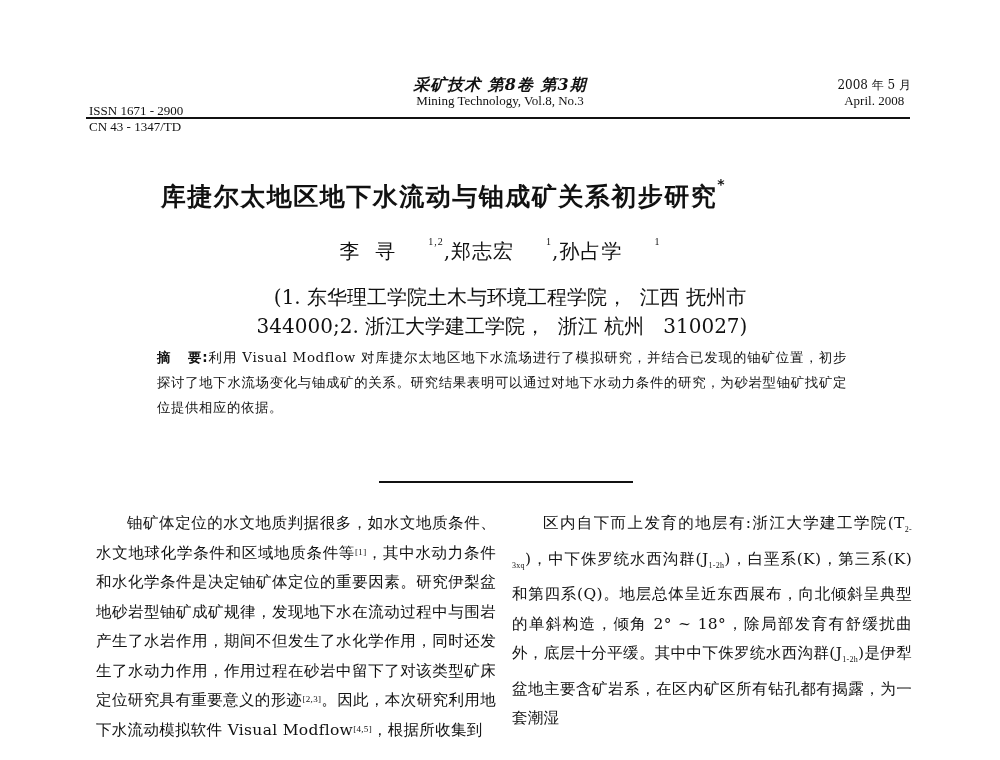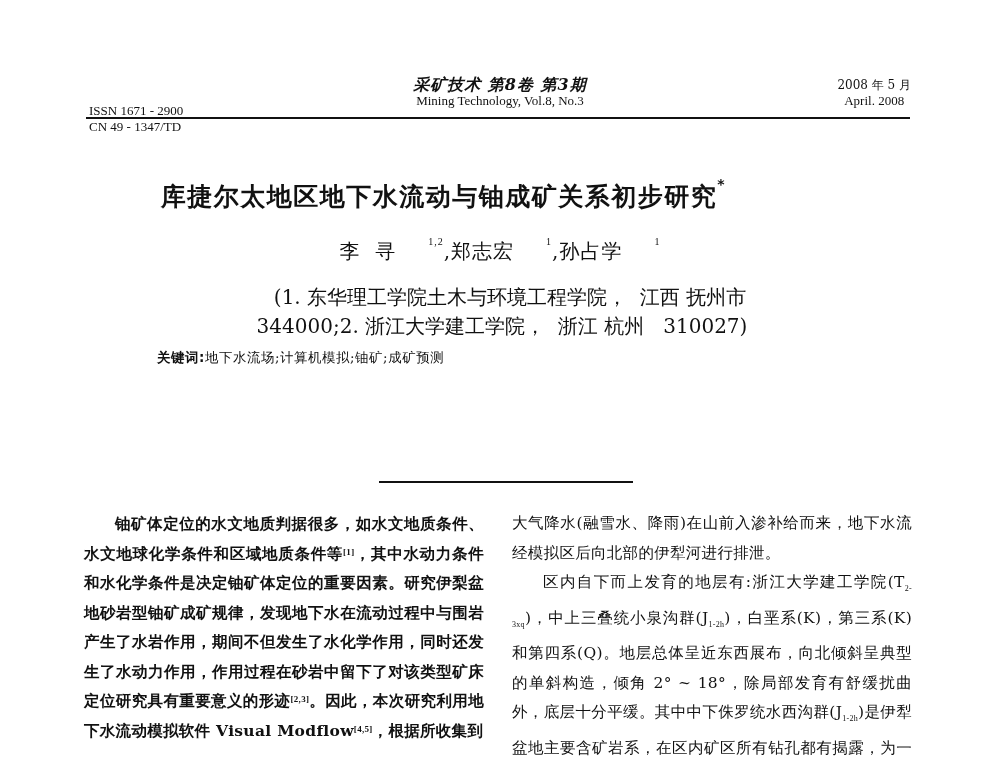--- a/index.html
+++ b/index.html
@@ -18,32 +18,32 @@
   .authors sup { font-size:10px; font-family:"Liberation Serif", serif; vertical-align:top; position:relative; top:-2px;margin-left:32px; }
   .affil { left:0; width:1000px; font-size:20px; font-family:"DejaVu Serif", serif; text-align:center; }
   .affil1 { top:284px; padding-left:20px; box-sizing:border-box; }
   .affil2 { top:313px; padding-left:4px; box-sizing:border-box; }
   .abstract { left:157px; width:690px; top:345px; font-size:13.4px; line-height:25px; font-family:"DejaVu Serif", serif; text-align:justify; letter-spacing:0.6px; }
   .abstract b { font-family:"DejaVu Sans", sans-serif; font-weight:bold; }
   .abstract p { margin:0; }
   .divider { left:379px; top:481px; width:254px; height:2px; background:#111; }
   .col { top:509px; width:400px; font-family:"DejaVu Serif", serif; font-size:15.5px; line-height:29.5px; text-align:justify; letter-spacing:0.3px; }
   .col p { margin:0; }
-  .col-left { left:84px;font-weight:bold; }
+  .col-left { left:96px; }
   .col-right { left:512px; }
   .indent { text-indent:2em; }
   sup.ref { font-size:9px; font-family:"Liberation Serif", serif; vertical-align:top; position:relative; top:-1px; }
   sub.s { font-size:8px; font-family:"Liberation Serif", serif; }
 </style>
 </head>
 <body>
 
 <div class="abs hdr hdr-left">
   <div>ISSN 1671 - 2900</div>
-  <div>CN 49 - 1347/TD</div>
+  <div>CN 43 - 1347/TD</div>
 </div>
 <div class="abs hdr hdr-center">
   <div class="cn">采矿技术  第8卷  第3期</div>
   <div>Mining Technology, Vol.8, No.3</div>
 </div>
 <div class="abs hdr hdr-right">
   <div class="cn">2008 年 5 月</div>
   <div>April. 2008</div>
 </div>
 <div class="abs rule"></div>
@@ -53,25 +53,24 @@
 </div>
 
 <div class="abs authors">
   <span style="white-space:pre;">李  寻</span><sup>1,2</sup><span>,</span><span>郑志宏</span><sup>1</sup><span>,</span><span>孙占学</span><sup>1</sup>
 </div>
 
 <div class="abs affil affil1" style="white-space:pre;">(1. 东华理工学院土木与环境工程学院，  江西 抚州市</div>
 <div class="abs affil affil2" style="white-space:pre;">344000;2. 浙江大学建工学院，  浙江 杭州   310027)</div>
 
 <div class="abs abstract">
-  <p><b>关键词:</b><span>地下水流场;计算机模拟;铀矿;成矿预测</span></p>
+  <p><b style="white-space:pre;">摘   要:</b><span>利用 Visual Modflow 对库捷尔太地区地下水流场进行了模拟研究，并结合已发现的铀矿位置，初步探讨了地下水流场变化与铀成矿的关系。研究结果表明可以通过对地下水动力条件的研究，为砂岩型铀矿找矿定位提供相应的依据。</span></p>
 </div>
 
 <div class="abs divider"></div>
 
 <div class="abs col col-left">
   <p class="indent"><span>铀矿体定位的水文地质判据很多，如水文地质条件、水文地球化学条件和区域地质条件等</span><sup class="ref">[1]</sup><span>，其中水动力条件和水化学条件是决定铀矿体定位的重要因素。研究伊梨盆地砂岩型铀矿成矿规律，发现地下水在流动过程中与围岩产生了水岩作用，期间不但发生了水化学作用，同时还发生了水动力作用，作用过程在砂岩中留下了对该类型矿床定位研究具有重要意义的形迹</span><sup class="ref">[2,3]</sup><span>。因此，本次研究利用地下水流动模拟软件 Visual Modflow</span><sup class="ref">[4,5]</sup><span>，根据所收集到</span></p>
 </div>
 
 <div class="abs col col-right">
-  <p>大气降水(融雪水、降雨)在山前入渗补给而来，地下水流经模拟区后向北部的伊犁河进行排泄。</p>
-  <p class="indent"><span>区内自下而上发育的地层有:浙江大学建工学院(T</span><sub class="s">2-3xq</sub><span>)，中上三叠统小泉沟群(J</span><sub class="s">1-2h</sub><span>)，白垩系(K)，第三系(K)和第四系(Q)。地层总体呈近东西展布，向北倾斜呈典型的单斜构造，倾角 2° ~ 18°，除局部发育有舒缓扰曲外，底层十分平缓。其中中下侏罗统水西沟群(J</span><sub class="s">1-2h</sub><span>)是伊犁盆地主要含矿岩系，在区内矿区所有钻孔都有揭露，为一套潮湿</span></p>
+  <p class="indent"><span>区内自下而上发育的地层有:浙江大学建工学院(T</span><sub class="s">2-3xq</sub><span>)，中下侏罗统水西沟群(J</span><sub class="s">1-2h</sub><span>)，白垩系(K)，第三系(K)和第四系(Q)。地层总体呈近东西展布，向北倾斜呈典型的单斜构造，倾角 2° ~ 18°，除局部发育有舒缓扰曲外，底层十分平缓。其中中下侏罗统水西沟群(J</span><sub class="s">1-2h</sub><span>)是伊犁盆地主要含矿岩系，在区内矿区所有钻孔都有揭露，为一套潮湿</span></p>
 </div>
 
 </body></html>

